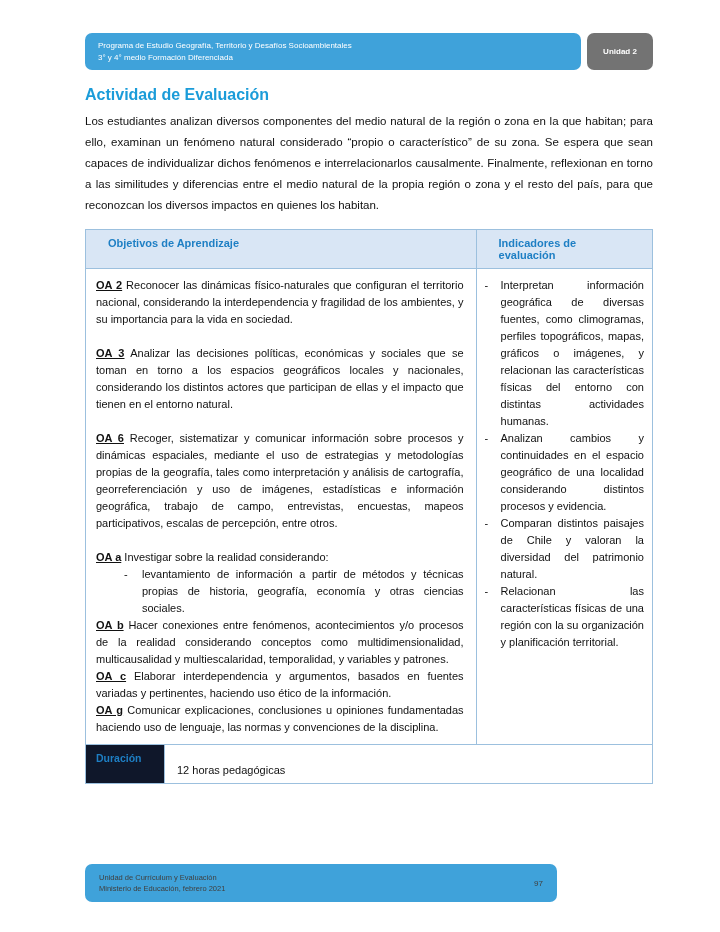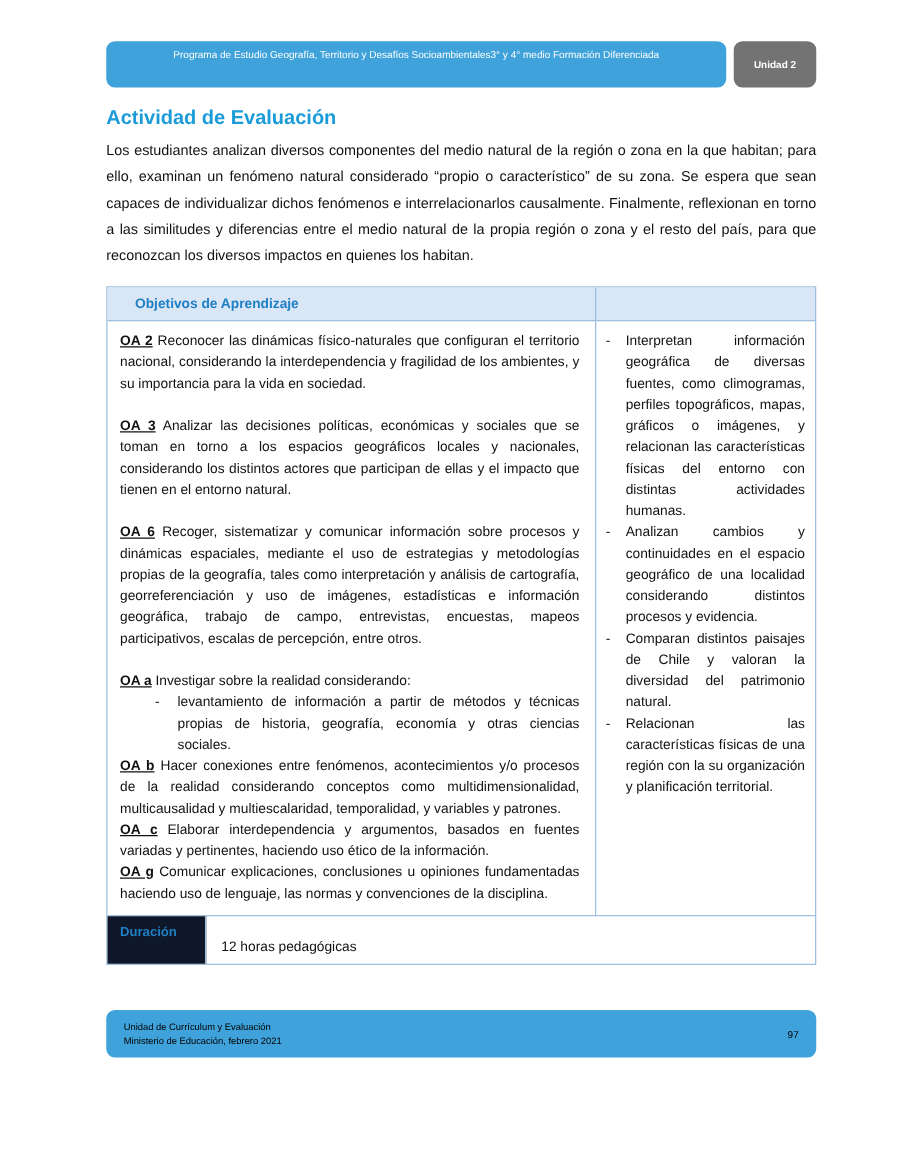--- a/index.html
+++ b/index.html
@@ -10,21 +10,21 @@
     color: #111111;
     position: relative;
     overflow: hidden;
   }
   .content { position: absolute; left: 85px; top: 33px; width: 568px; }
 
   
   .topbar { display: flex; gap: 6px; height: 37px; }
   .topbar-main {
     flex: 1; background: #3fa2da; border-radius: 7px; color: #ffffff;
-    padding: 5px 13px; display: flex; flex-direction: row; justify-content: center;
+    padding: 5px 13px; display: flex; flex-direction: column; justify-content: center;
   }
   .topbar-main .line { font-size: 8px; line-height: 12px; }
   .topbar-badge {
     width: 66px; background: #737373; border-radius: 7px; color: #ffffff;
     font-size: 8px; font-weight: bold;
     display: flex; align-items: center; justify-content: center;
   }
 
   
   .doc-title { margin-top: 16px; color: #1b9cd9; font-size: 16px; font-weight: bold; }
@@ -54,22 +54,22 @@
   
   .t-duration { display: flex; border-top: 1px solid #9cc0de; }
   .dur-label {
     width: 79px; background: #0f172a; color: #1e7fc4; font-weight: bold;
     font-size: 10.5px; padding: 7px 10px; border-right: 1px solid #9cc0de;
   }
   .dur-value { flex: 1; font-size: 11px; padding: 7px 12px; margin-top: 12px; }
 
   
   .footer {
-    position: absolute; left: 85px; top: 808px; width: 568px; height: 38px;
-    background: #3fa2da; border-radius: 7px; color: #000000;
+    position: absolute; left: 85px; top: 864px; width: 472px; height: 38px;
+    background: #3fa2da; border-radius: 7px; color: #404040;
     display: flex; align-items: center; justify-content: space-between; padding: 0 14px;
   }
   .footer .f-lines { font-size: 7.5px; line-height: 11px; }
   .footer .f-page { font-size: 8px; }
 </style>
 </head>
 <body>
 
 <div class="content">
 
@@ -82,20 +82,21 @@
   </div>
 
   <h1 class="doc-title">Actividad de Evaluación</h1>
 
   <p class="purpose-text">Los estudiantes analizan diversos componentes del medio natural de la región o zona en la que habitan; para ello, examinan un fenómeno natural considerado “propio o característico” de su zona. Se espera que sean capaces de individualizar dichos fenómenos e interrelacionarlos causalmente. Finalmente, reflexionan en torno a las similitudes y diferencias entre el medio natural de la propia región o zona y el resto del país, para que reconozcan los diversos impactos en quienes los habitan.</p>
 
   <div class="oa-table">
 
     <div class="t-head">
       <div class="th col1">Objetivos de Aprendizaje</div>
+      <div class="th col2">Indicadores de evaluación</div>
     </div>
 
     <div class="t-body">
 
       <div class="td col1">
         <p class="oa spaced"><b class="oa-label">OA 2</b> <span>Reconocer las dinámicas físico-naturales que configuran el territorio nacional, considerando la interdependencia y fragilidad de los ambientes, y su importancia para la vida en sociedad.</span></p>
         <p class="oa spaced"><b class="oa-label">OA 3</b> <span>Analizar las decisiones políticas, económicas y sociales que se toman en torno a los espacios geográficos locales y nacionales, considerando los distintos actores que participan de ellas y el impacto que tienen en el entorno natural.</span></p>
         <p class="oa spaced"><b class="oa-label">OA 6</b> <span>Recoger, sistematizar y comunicar información sobre procesos y dinámicas espaciales, mediante el uso de estrategias y metodologías propias de la geografía, tales como interpretación y análisis de cartografía, georreferenciación y uso de imágenes, estadísticas e información geográfica, trabajo de campo, entrevistas, encuestas, mapeos participativos, escalas de percepción, entre otros.</span></p>
         <p class="oa"><b class="oa-label">OA a</b> <span>Investigar sobre la realidad considerando:</span></p>
         <div class="oa-sub">

